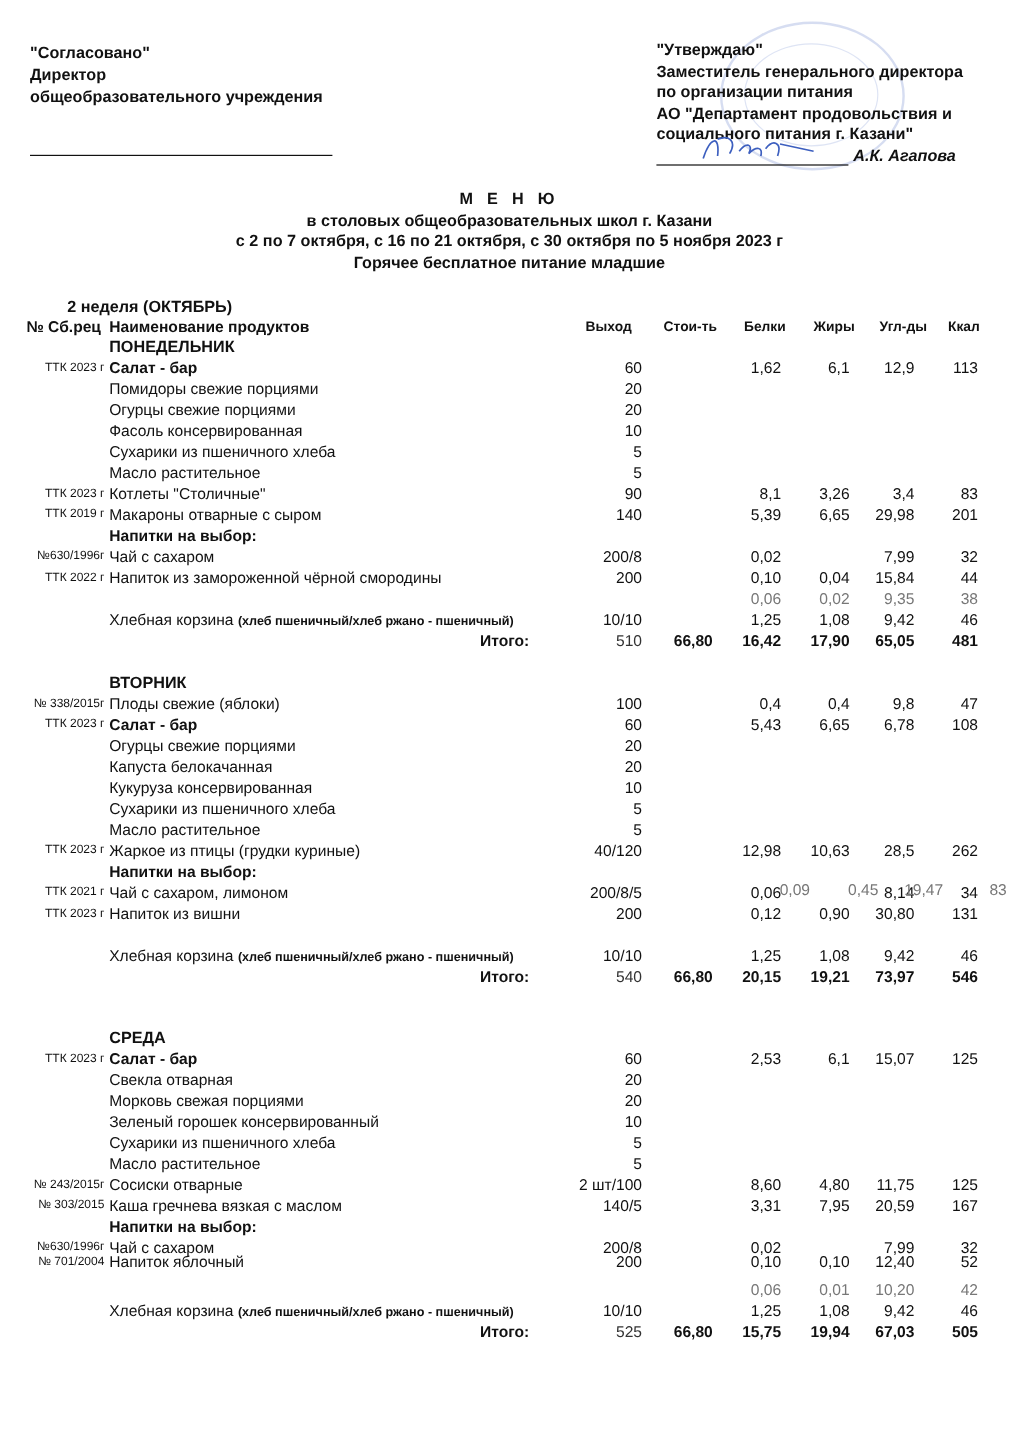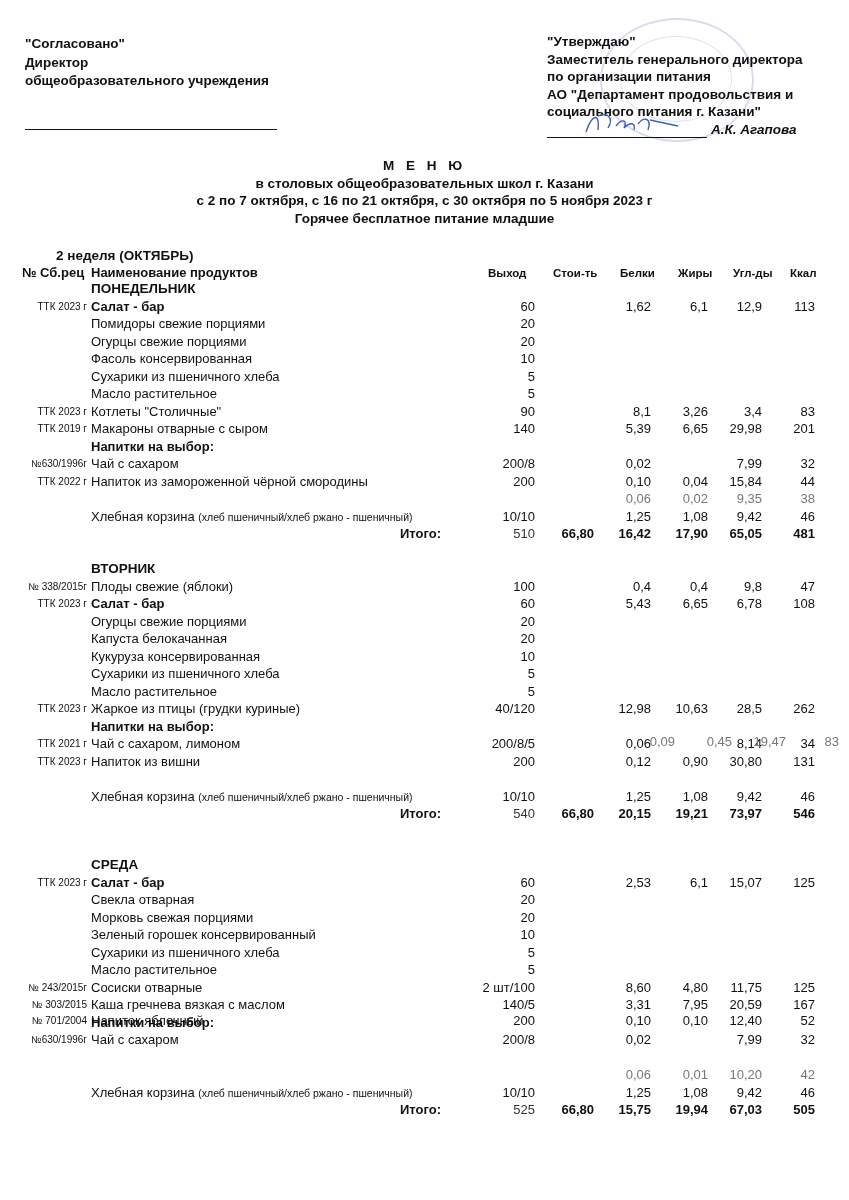--- a/index.html
+++ b/index.html
@@ -19,21 +19,21 @@
   .title .menu { letter-spacing: 4px; }
   .week { position: absolute; left: 56px; top: 248px; font-size: 13.5px; font-weight: bold; }
   .colhead { position: absolute; top: 265px; font-size: 13px; font-weight: bold; }
   .colhead.small { font-size: 11.5px; top: 267px; }
   .row { position: absolute; left: 0; width: 849px; height: 17.5px; font-size: 13px; }
   .row span { position: absolute; top: 0; white-space: nowrap; }
   .code { right: 762px; font-size: 10px; top: 2px !important; text-align: right; }
   .name { left: 91px; }
   .day { left: 91px; font-weight: bold; font-size: 13.5px; }
   .b { font-weight: bold; }
-  .small-note { font-size: 10.5px; }
+  .small-note { font-size: 10.5px; font-weight: bold; }
   .vyh { right: 314px; }
   .cost { right: 255px; text-align: right; }
   .prot { right: 198px; text-align: right; }
   .fat { right: 141px; text-align: right; }
   .carb { right: 87px; text-align: right; }
   .kcal { right: 34px; text-align: right; }
   .itogo { right: 408px; font-weight: bold; }
   .grey { color: #777; }
   .total span.vyh { color: #333; }
   .total .cost, .total .prot, .total .fat, .total .carb, .total .kcal { font-weight: bold; }
@@ -325,21 +325,21 @@
       <span class="name b"><span style="position: static;">Напитки на выбор:</span></span>
     </div>
     <div class="row" style="top: 1032px;">
       <span class="code">№630/1996г</span>
       <span class="name"><span style="position: static;">Чай с сахаром</span></span>
       <span class="vyh">200/8</span>
       <span class="prot">0,02</span>
       <span class="carb">7,99</span>
       <span class="kcal">32</span>
     </div>
-    <div class="row" style="top: 1013px;">
+    <div class="row" style="top: 1044px;">
       <span class="code">№ 701/2004</span>
       <span class="name"><span style="position: static;">Напиток яблочный</span></span>
       <span class="vyh">200</span>
       <span class="prot">0,10</span>
       <span class="fat">0,10</span>
       <span class="carb">12,40</span>
       <span class="kcal">52</span>
     </div>
     <div class="row grey" style="top: 1067px;">
       <span class="prot">0,06</span>

